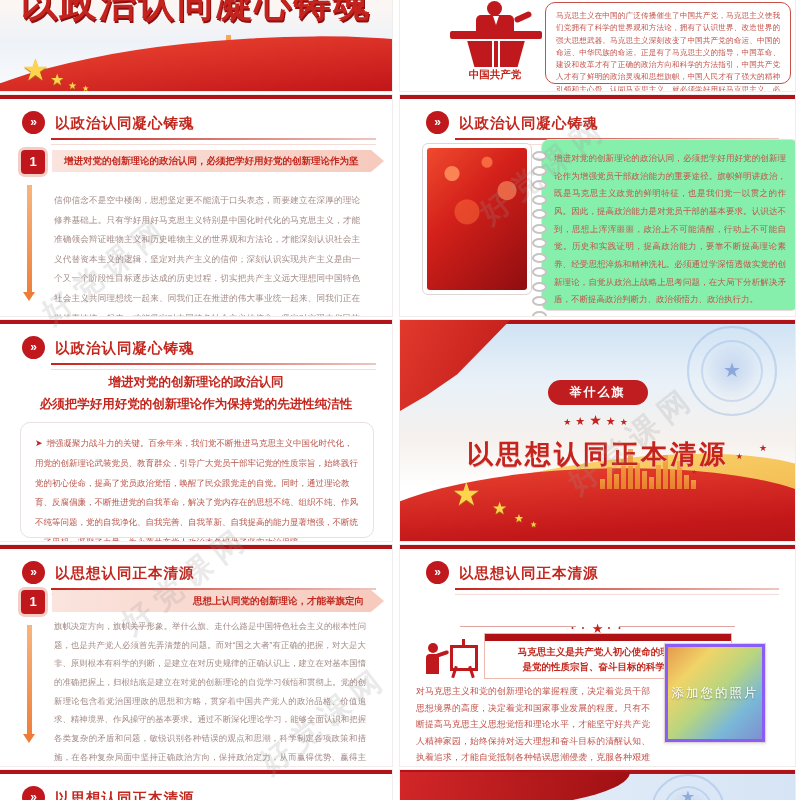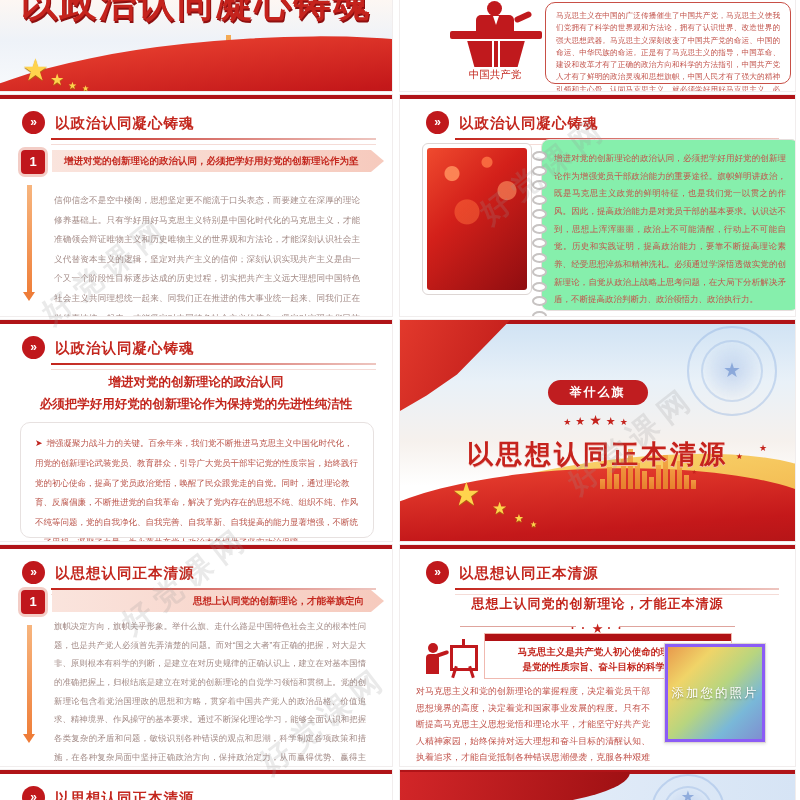--- a/index.html
+++ b/index.html
@@ -144,21 +144,21 @@
 
   <div class="slide" style="left:400px;top:0;width:395px;height:91px;">
     <div class="pict" style="left:40px;top:1px;width:110px;height:70px;">
       <span class="pd-head"></span>
         <span class="pd-body"></span>
         <span class="pd-tie"></span>
         <span class="pd-arm"></span>
       <span class="pd-top"></span>
         <span class="pd-base"></span>
     </div>
-    <div style="position:absolute;left:40px;top:68px;width:110px;text-align:center;font-size:10.5px;font-weight:normal;color:#c3261d;">中国共产党</div>
+    <div style="position:absolute;left:40px;top:68px;width:110px;text-align:center;font-size:10.5px;font-weight:bold;color:#c3261d;">中国共产党</div>
     <div class="boxtext" style="left:145px;top:2px;width:224px;height:66px;">
       <div class="redtext" style="font-size:7.6px;line-height:1.62;text-align:justify;">马克思主义在中国的广泛传播催生了中国共产党，马克思主义使我们党拥有了科学的世界观和方法论，拥有了认识世界、改造世界的强大思想武器。马克思主义深刻改变了中国共产党的命运、中国的命运、中华民族的命运。正是有了马克思主义的指导，中国革命、建设和改革才有了正确的政治方向和科学的方法指引，中国共产党人才有了鲜明的政治灵魂和思想旗帜，中国人民才有了强大的精神引领和主心骨。认同马克思主义，就必须学好用好马克思主义，必须学好用好党的创新理论。</div>
     </div>
   </div>
 
   <div class="slide" style="left:0;top:95px;width:392px;height:221px;">
     <div class="tbar"></div>
     <div class="hdr">
       <span class="hicon">»</span>
       <span class="htitle">以政治认同凝心铸魂</span>
@@ -273,21 +273,20 @@
   </div>
 
   <div class="slide" style="left:400px;top:545px;width:395px;height:221px;">
     <div class="tbar"></div>
     <div class="hdr" style="left:26px;">
       <span class="hicon">»</span>
       <span class="htitle">以思想认同正本清源</span>
       <span class="hline"></span>
         <span class="hline2"></span>
     </div>
-    <div class="ctitle" style="top:50px;font-size:13px;letter-spacing:1px;">思想上认同党的创新理论，才能正本清源</div>
     <div class="stardiv" style="left:0;right:0;top:74px;text-align:center;">
       <span class="ln" style="left:60px;"></span>
       <span class="sdots">• •</span>
       <span class="sbig">★</span>
       <span class="sdots">• •</span>
       <span class="ln" style="right:60px;"></span>
     </div>
     <div class="pict" style="left:22px;top:94px;width:56px;height:44px;">
       <span class="pr-mast"></span>
         <span class="pr-board"></span>

